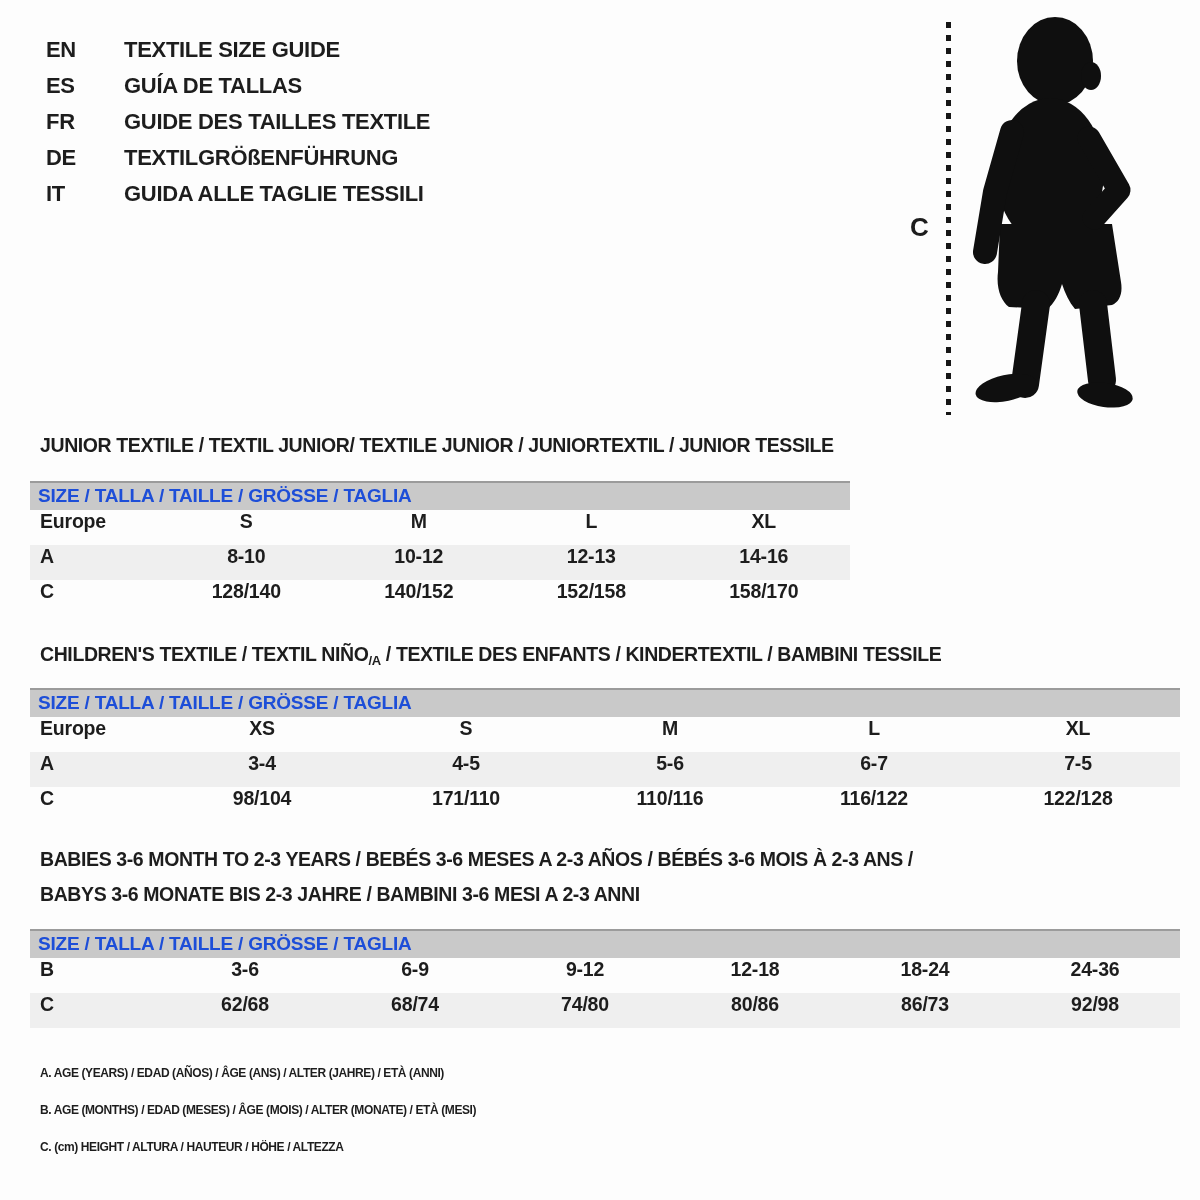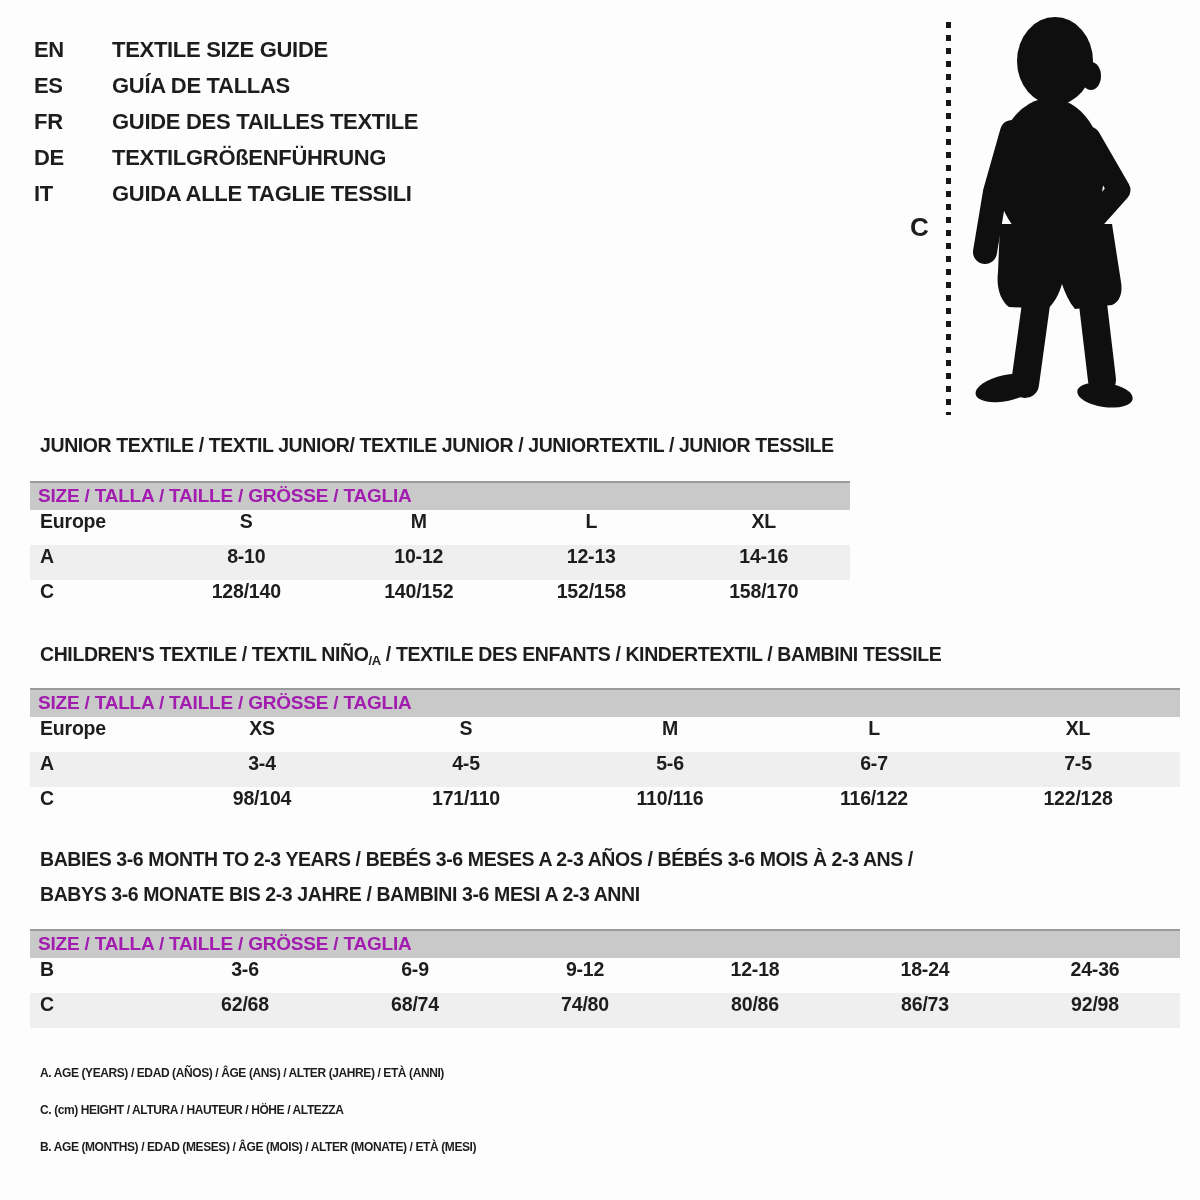--- a/index.html
+++ b/index.html
@@ -3,21 +3,21 @@
 <meta charset="utf-8">
 <style>
   * { margin:0; padding:0; box-sizing:border-box; }
   html,body { background:#fdfdfd; }
   .page {
     position:relative; width:1200px; height:1200px; overflow:hidden;
     background:#fdfdfd; color:#1d1d1d;
     font-family:"Liberation Sans", sans-serif; font-weight:bold;
   }
   
-  .lang-list { position:absolute; left:34px; top:32px; }
+  .lang-list { position:absolute; left:46px; top:32px; }
   .lang-row  { display:flex; height:36px; align-items:center; }
   .lang-code { width:78px; font-size:22px; letter-spacing:-0.3px; }
   .lang-label{ font-size:22px; letter-spacing:-0.3px; white-space:nowrap;text-align:right; }
 
   
   .measure-label { position:absolute; left:910px; top:212px; font-size:26px; }
   .dashed-line {
     position:absolute; left:946px; top:22px; width:5px; height:393px;
     background:repeating-linear-gradient(to bottom,#161616 0 6px,transparent 6px 13px);
   }
@@ -26,21 +26,21 @@
   
   .sec-title {
     position:absolute; left:40px; font-size:19.5px;
     letter-spacing:-0.4px; white-space:nowrap;
   }
   .sec-title .sub { font-size:13px; vertical-align:-4px; letter-spacing:-0.3px; }
   .size-bar {
     position:absolute; left:30px; height:29px; background:#c9c9c9;
     border-top:2px solid #9b9b9b;
     font-size:19px; line-height:26px; padding-left:8px;
-    letter-spacing:-0.2px; color:#a21caf;
+    letter-spacing:-0.2px; color:#1d4ed8;
   }
   .trow {
     position:absolute; left:30px; height:35px; display:flex;
     font-size:19.5px; letter-spacing:-0.2px;
   }
   .trow .tlabel { width:130px; padding-left:10px; }
   .trow .tcell  { flex:1; text-align:center; }
   .row-shade { background:#efefef; }
 
   .w-junior { width:820px; }
@@ -166,17 +166,17 @@
     <span class="tcell">62/68</span>
     <span class="tcell">68/74</span>
     <span class="tcell">74/80</span>
     <span class="tcell">80/86</span>
     <span class="tcell">86/73</span>
     <span class="tcell">92/98</span>
   </div>
 
   <div class="legend">
     <div class="legend-line">A. AGE (YEARS) / EDAD (AÑOS) / ÂGE (ANS) / ALTER (JAHRE) / ETÀ (ANNI)</div>
+    <div class="legend-line">B. AGE (MONTHS) / EDAD (MESES) / ÂGE (MOIS) / ALTER (MONATE) / ETÀ (MESI)</div>
     <div class="legend-line">C. (cm) HEIGHT / ALTURA / HAUTEUR / HÖHE / ALTEZZA</div>
-    <div class="legend-line">B. AGE (MONTHS) / EDAD (MESES) / ÂGE (MOIS) / ALTER (MONATE) / ETÀ (MESI)</div>
   </div>
 
 </div>
 
 </body></html>

